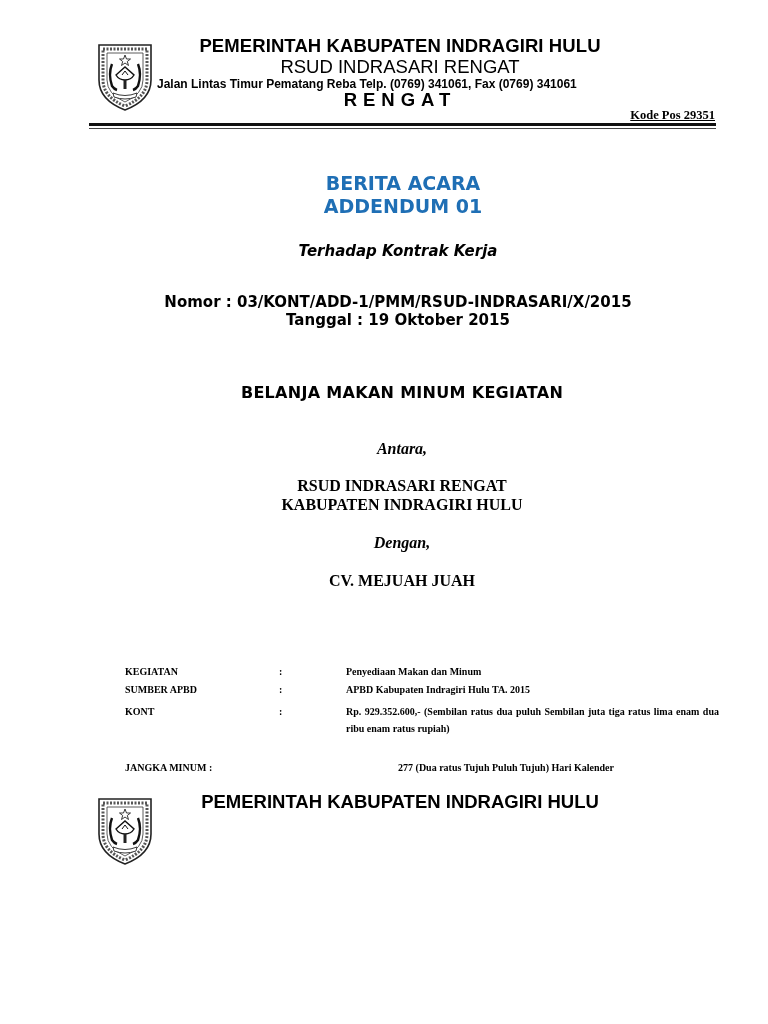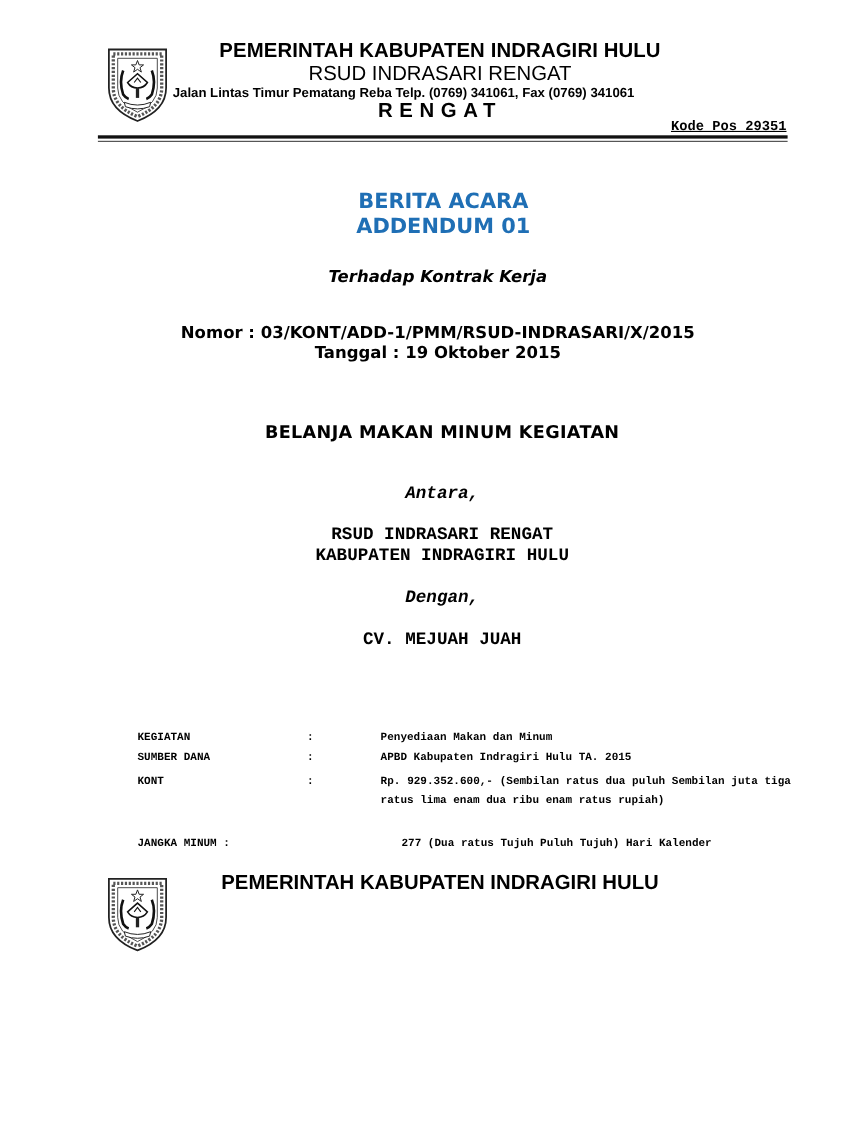--- a/index.html
+++ b/index.html
@@ -1,20 +1,20 @@
 <!DOCTYPE html>
 <html><head>
   <meta charset="utf-8">
   <style>
     html, body { margin: 0; padding: 0; background: #ffffff; }
     body { width: 768px; height: 1024px; position: relative; overflow: hidden; color: #000; }
     .abs { position: absolute; }
     .sans { font-family: "Liberation Sans", sans-serif; }
     .dsans { font-family: "DejaVu Sans", sans-serif; }
-    .serif { font-family: Liberation Mono, monospace; }
+    .serif { font-family: Liberation Serif, serif; }
     .center { text-align: center; }
 
     .logo { position: absolute; width: 58px; height: 70px; }
     .logo svg { width: 100%; height: 100%; display: block; }
 
     .hdr-gov { left: 0; width: 800px; top: 35px; font-size: 18.5px; font-weight: bold; letter-spacing: 0.1px; }
     .hdr-rsud { left: 0; width: 800px; top: 56px; font-size: 18.5px; }
     .hdr-addr { left: 113px; top: 77px; font-size: 12px; font-weight: bold; white-space: nowrap; padding-left: 44px; }
     .hdr-city { left: 0; width: 800px; top: 89px; font-size: 18.5px; font-weight: bold; letter-spacing: 6px; }
     .hdr-kodepos { right: 53px; top: 108px; font-size: 12.5px; font-weight: bold; text-decoration: underline; }
@@ -77,21 +77,21 @@
 <div class="abs serif center party party-i" style="top:534px;">Dengan,</div>
 <div class="abs serif center party party-b" style="top:572px;">CV. MEJUAH JUAH</div>
 
 <div class="abs serif table" style="top:663px; height:130px;">
   <div class="row" style="top:0;">
     <span class="label">KEGIATAN</span>
     <span class="colon">:</span>
     <span class="value">Penyediaan Makan dan Minum</span>
   </div>
   <div class="row" style="top:18px;">
-    <span class="label">SUMBER DANA</span>
+    <span class="label">SUMBER APBD</span>
     <span class="colon">:</span>
     <span class="value">APBD Kabupaten Indragiri Hulu TA. 2015</span>
   </div>
   <div class="row" style="top:40px;">
     <span class="label">KONT</span>
     <span class="colon">:</span>
     <span class="value">Rp.   929.352.600,- (Sembilan ratus dua puluh Sembilan juta tiga ratus lima enam dua ribu enam ratus rupiah)</span>
   </div>
   <div class="row" style="top:96px;">
     <span class="label">JANGKA MINUM :</span>

